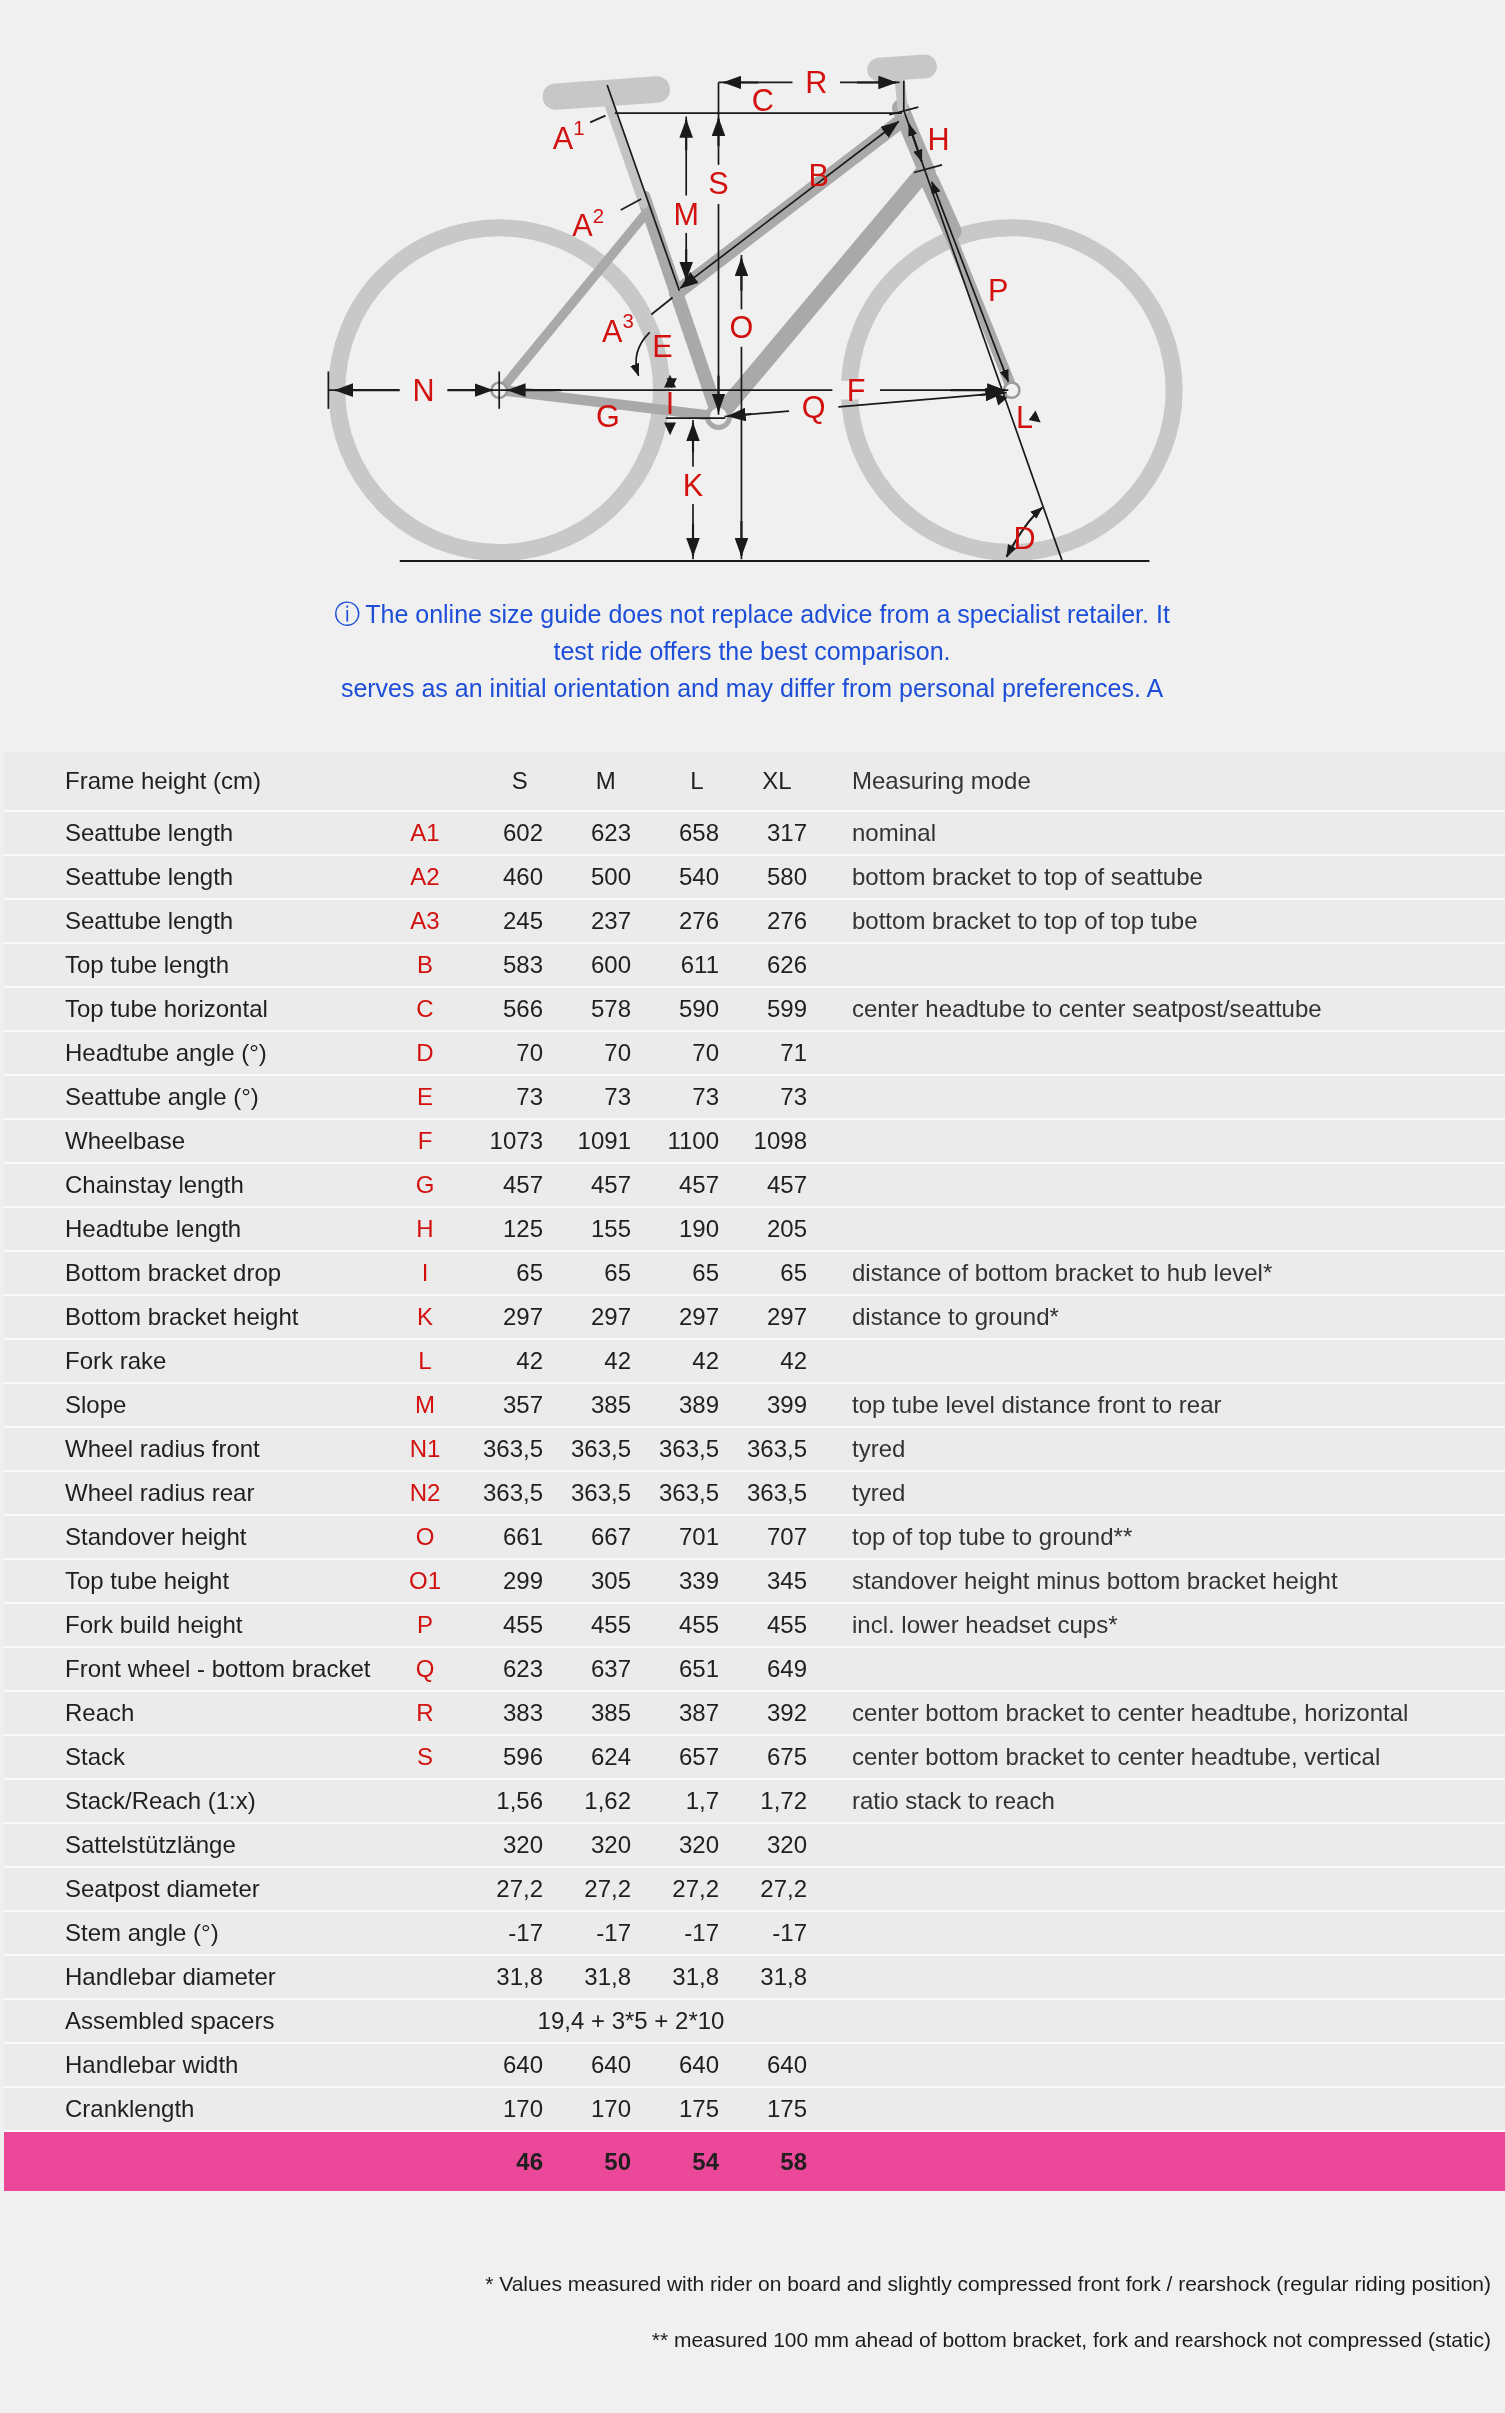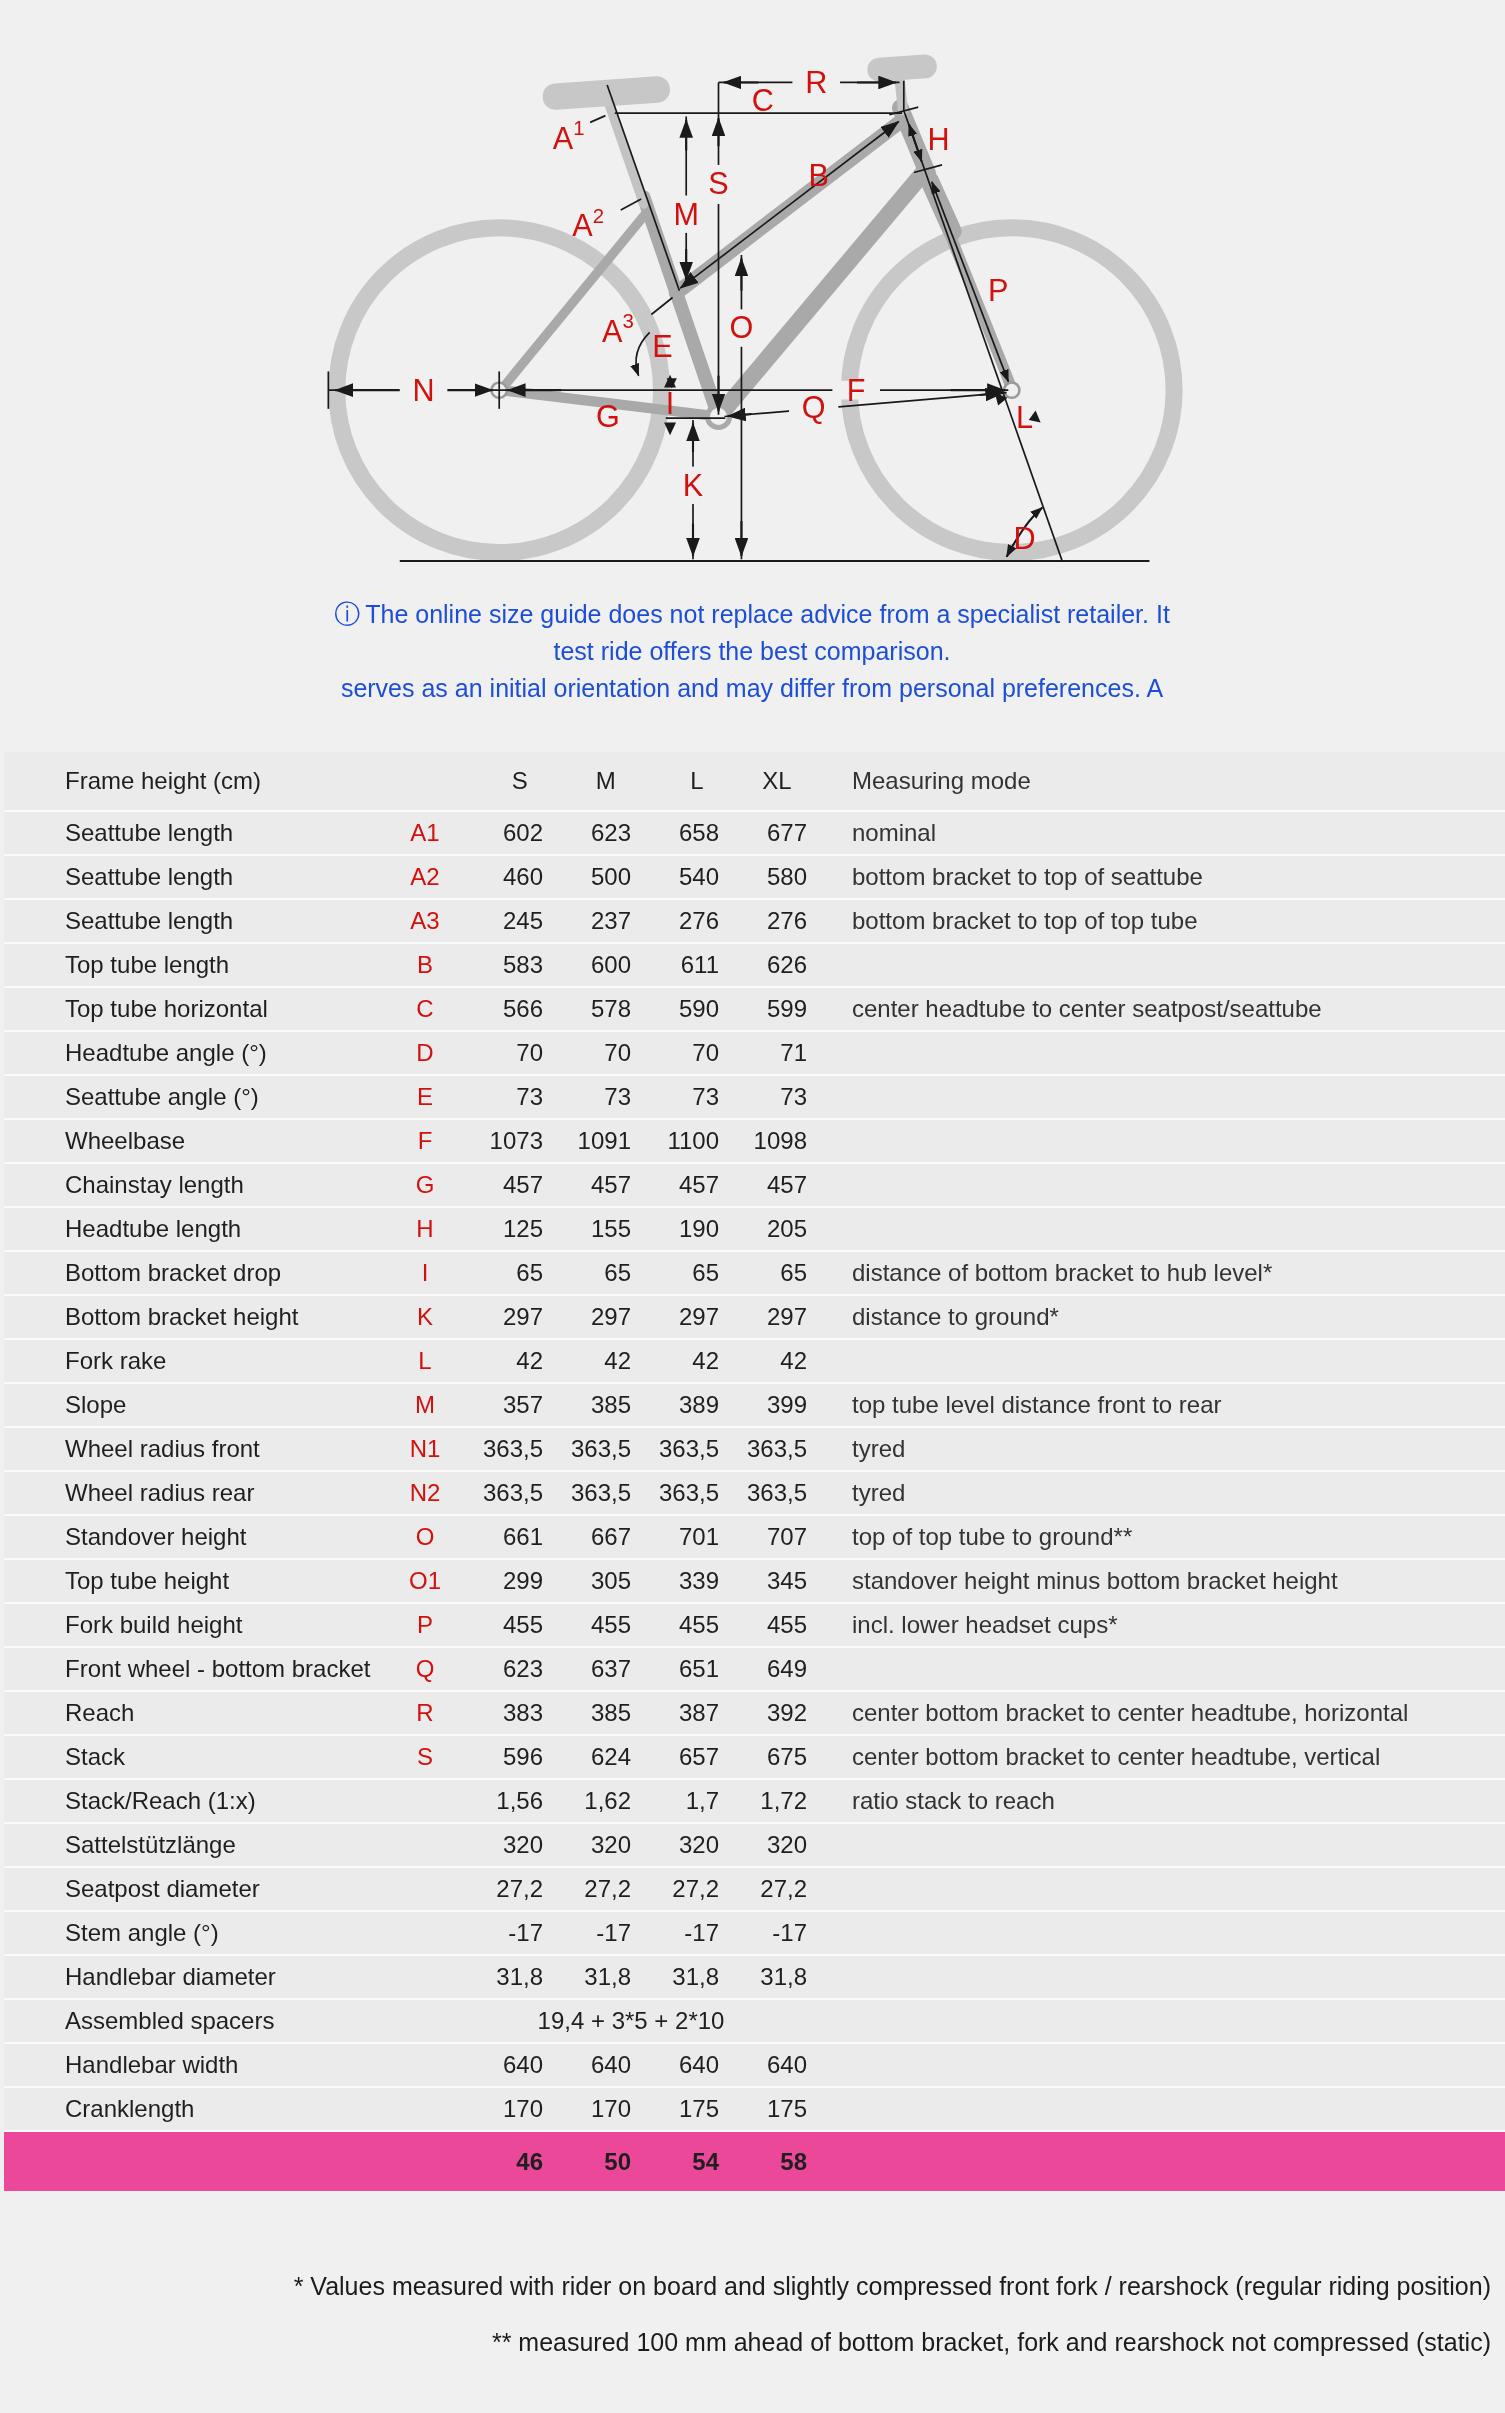--- a/index.html
+++ b/index.html
@@ -41,21 +41,21 @@
   table.geo tr.hdr th{background:#ebebeb;}
   table.geo tr.size td{height:59px;border-top:2.6px solid #fafafa;background:#ec4899;font-weight:bold;}
   .c-label{width:391px;text-align:left;padding-left:61px !important;box-sizing:border-box;}
   .c-letter{width:60px;text-align:center;color:#d2110f;}
   .c-num{width:88px;text-align:right;}
   th.c-num{text-align:right;padding-right:15.3px !important;box-sizing:border-box;font-weight:bold;}
   th.c-label{font-weight:bold;}
   .c-mode{text-align:left;padding-left:45px !important;box-sizing:border-box;color:#333;}
   td.c-span{text-align:center;}
   
-  .fn{position:absolute;left:0;width:1491px;text-align:right;font-size:25px;color:#1c1c1c;}
+  .fn{position:absolute;left:0;width:1491px;text-align:right;font-size:21px;color:#1c1c1c;}
   .fn1{top:2272px;}
   .fn2{top:2328px;}
 </style>
 </head>
 <body>
 
 <div class="page">
 
   <svg class="diagram" viewBox="0 0 1770 720" xmlns="http://www.w3.org/2000/svg">
     <defs>
@@ -211,21 +211,21 @@
         <th class="c-mode">Measuring mode</th>
       </tr>
     </thead>
     <tbody id="geo-body">
         <tr class="row">
           <td class="c-label">Seattube length</td>
           <td class="c-letter">A1</td>
           <td class="c-num">602</td>
           <td class="c-num">623</td>
           <td class="c-num">658</td>
-          <td class="c-num">677</td>
+          <td class="c-num">317</td>
           <td class="c-mode">nominal</td>
         </tr>
         <tr class="row">
           <td class="c-label">Seattube length</td>
           <td class="c-letter">A2</td>
           <td class="c-num">460</td>
           <td class="c-num">500</td>
           <td class="c-num">540</td>
           <td class="c-num">580</td>
           <td class="c-mode">bottom bracket to top of seattube</td>

